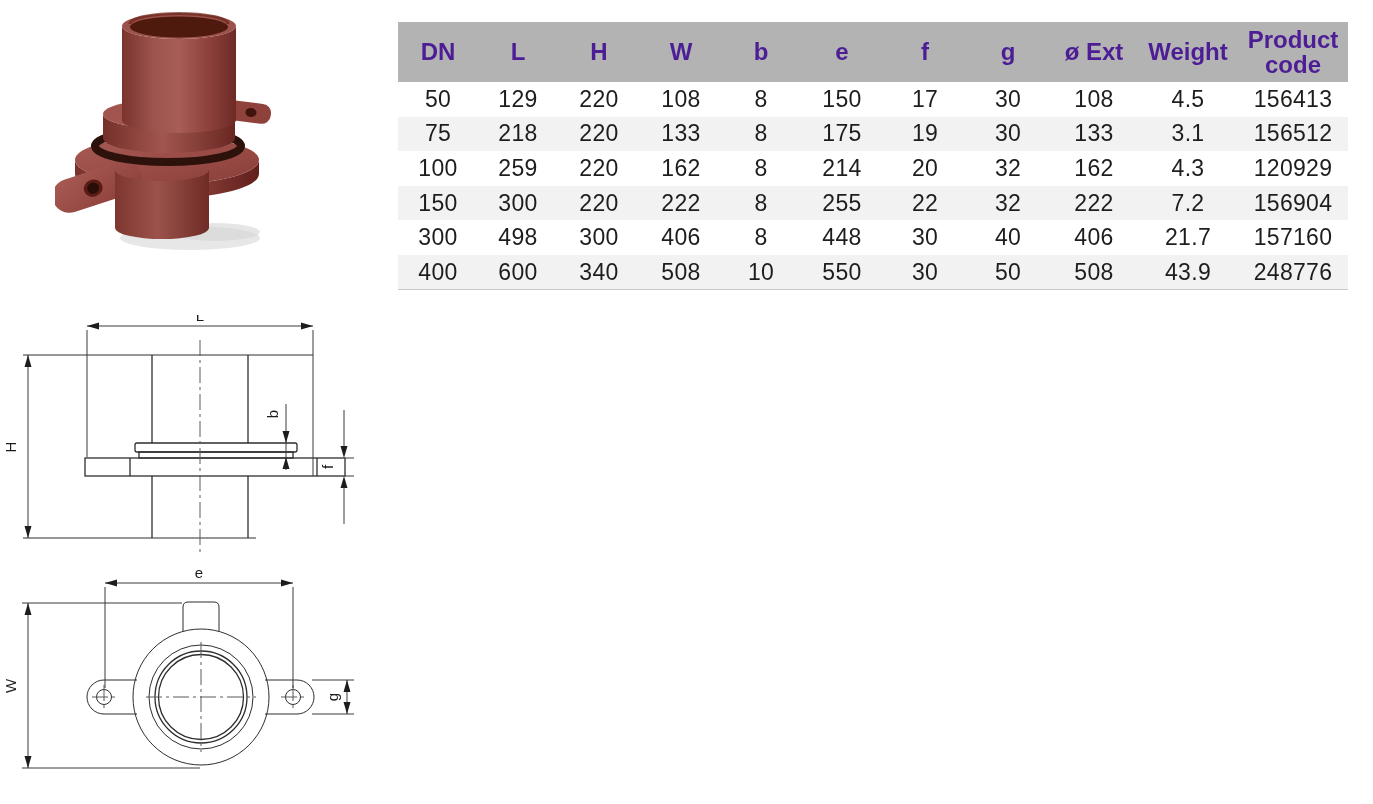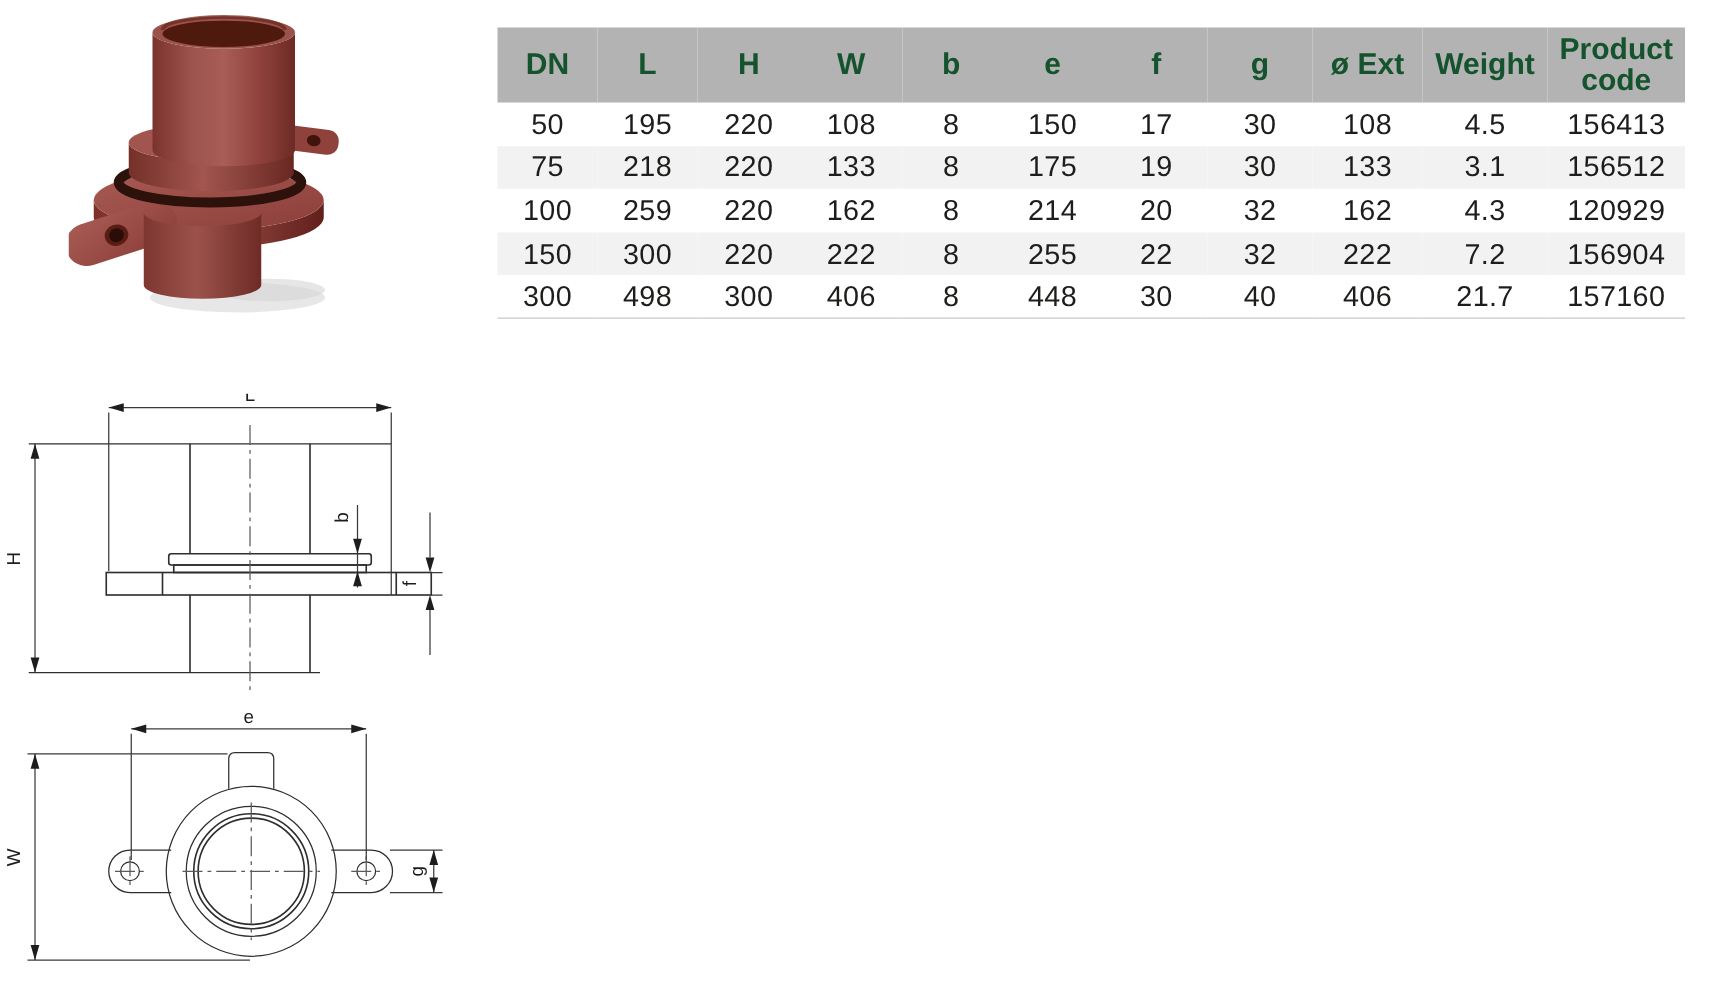--- a/index.html
+++ b/index.html
@@ -23,21 +23,21 @@
   .dim   { stroke:#3a3a3a; stroke-width:1;   fill:none; }
   .arrow { fill:#1d1d1b; stroke:none; }
   .cline { stroke:#5a5a5a; stroke-width:1; fill:none; stroke-dasharray:16 4 3 4; }
 
   
   table.spec {
     position:absolute; left:398px; top:22px; width:950px;
     border-collapse:collapse; table-layout:fixed;
   }
   table.spec th {
-    background:#b3b3b3; color:#14532d; font-weight:700;
+    background:#b3b3b3; color:#4c1d95; font-weight:700;
     font-size:24px; line-height:1.05; height:60px;
     text-align:center; vertical-align:middle; padding:0 2px;
   }
   table.spec td {
     font-size:23px; letter-spacing:.3px; color:#1d1d1b;
     text-align:center; vertical-align:middle; height:34.6px; padding:0;
   }
   table.spec tbody tr:nth-child(even) { background:#f2f2f2; }
   table.spec tbody tr:last-child td  { border-bottom:1px solid #c9c9c9; }
 </style>
@@ -226,21 +226,21 @@
         <th>f</th>
         <th>g</th>
         <th>ø Ext</th>
         <th>Weight</th>
         <th>Product code</th>
       </tr>
   </thead>
   <tbody>
       <tr>
         <td>50</td>
-        <td>195</td>
+        <td>129</td>
         <td>220</td>
         <td>108</td>
         <td>8</td>
         <td>150</td>
         <td>17</td>
         <td>30</td>
         <td>108</td>
         <td>4.5</td>
         <td>156413</td>
       </tr>
@@ -289,14 +289,27 @@
         <td>300</td>
         <td>406</td>
         <td>8</td>
         <td>448</td>
         <td>30</td>
         <td>40</td>
         <td>406</td>
         <td>21.7</td>
         <td>157160</td>
       </tr>
+      <tr>
+        <td>400</td>
+        <td>600</td>
+        <td>340</td>
+        <td>508</td>
+        <td>10</td>
+        <td>550</td>
+        <td>30</td>
+        <td>50</td>
+        <td>508</td>
+        <td>43.9</td>
+        <td>248776</td>
+      </tr>
     </tbody>
 </table>
 
 </body></html>

